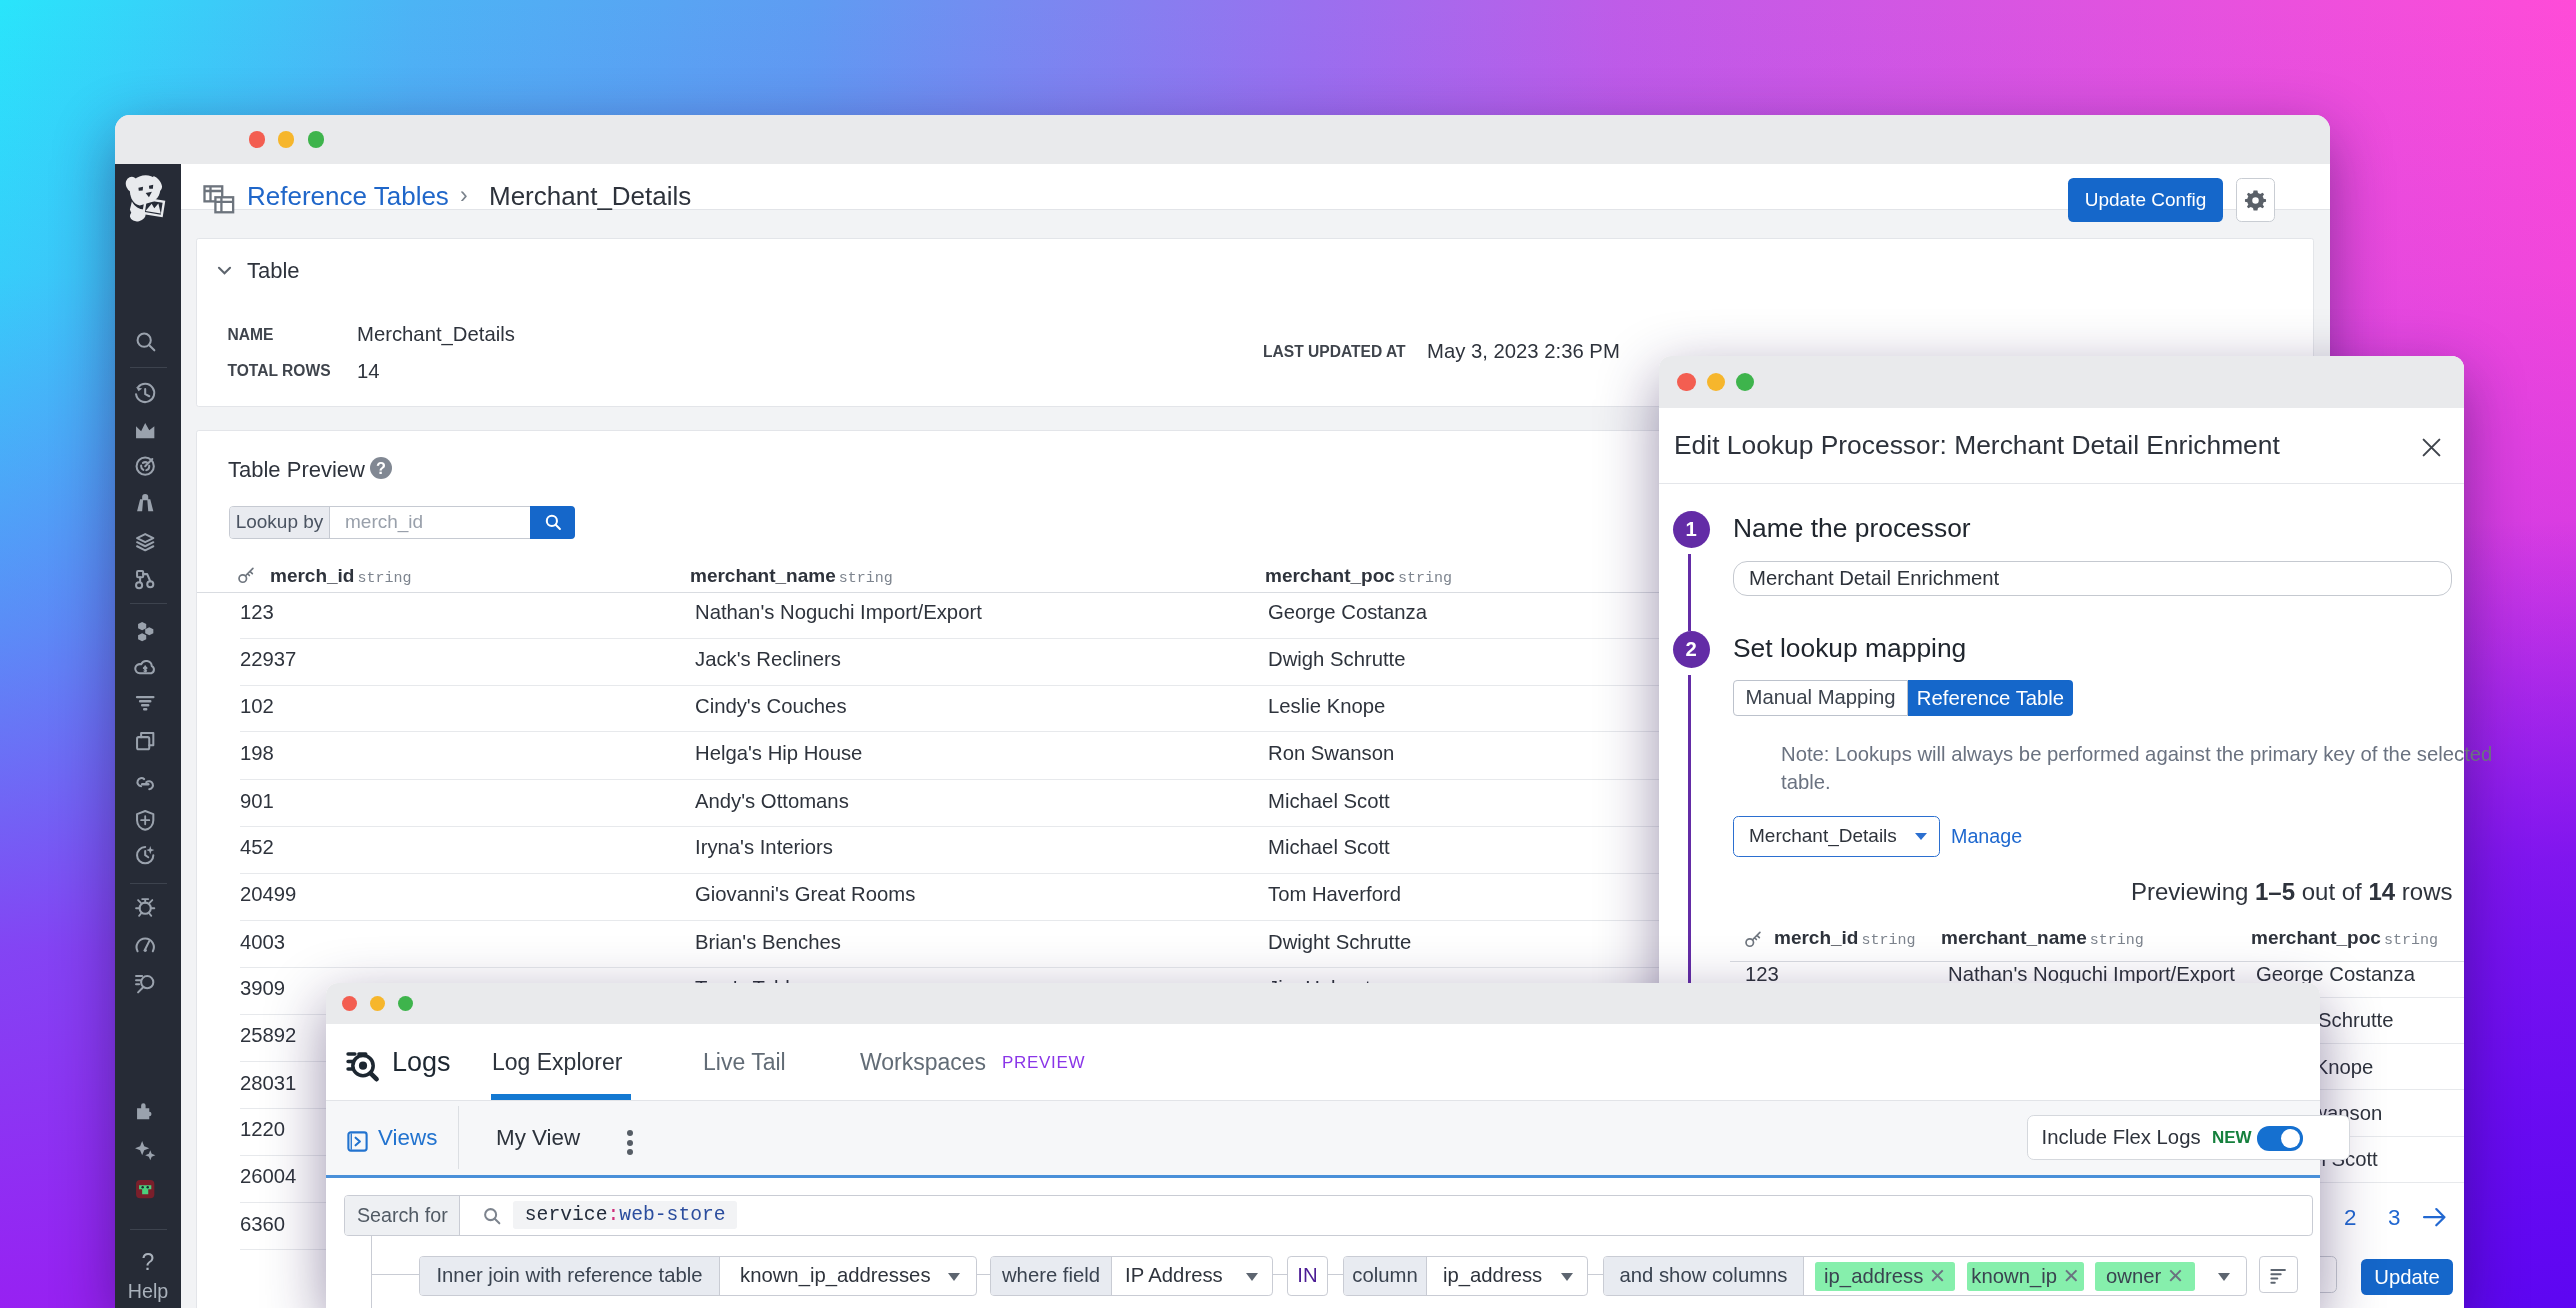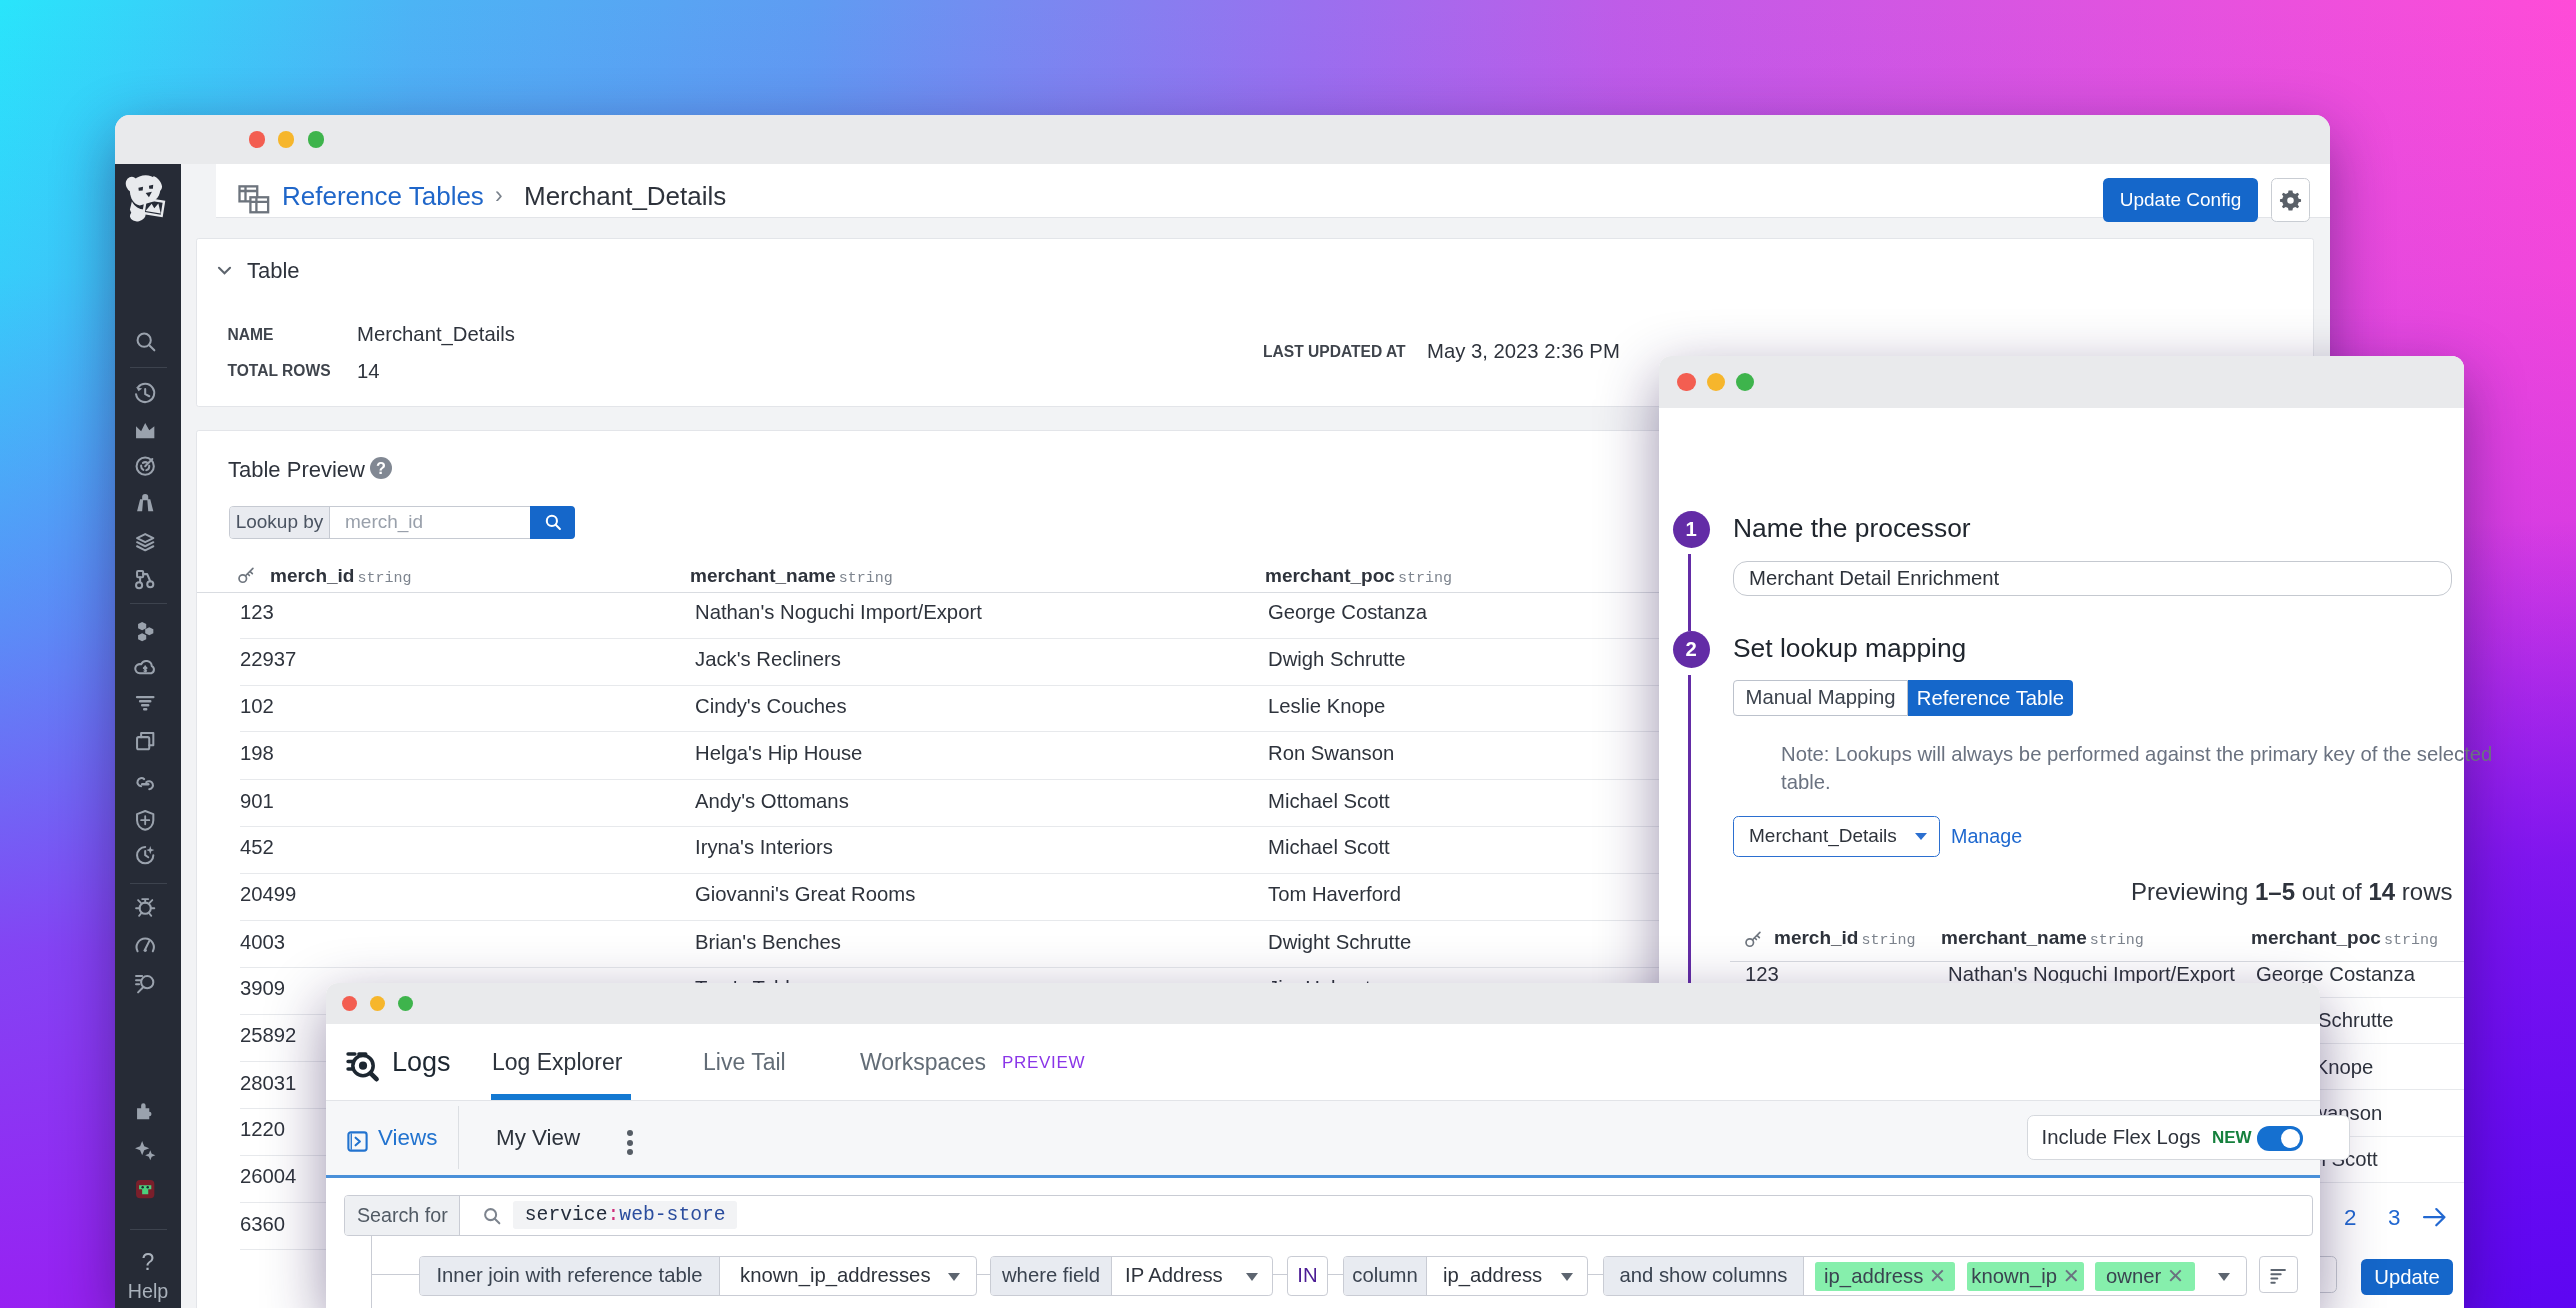--- a/index.html
+++ b/index.html
@@ -15,21 +15,21 @@
 .win { position:absolute; box-shadow:0 20.3px 61px rgba(30,12,70,0.45); }
 .titlebar { position:absolute; left:0; top:0; right:0; background:#e9eaec; }
 .dot { position:absolute; border-radius:50%; }
 .abs { position:absolute; white-space:nowrap; }
 svg { display:block; }
 
 
 #mainwin { left:115px; top:115px; width:2215px; height:1193px; border-radius:15px 15px 0 0; background:#f2f3f5; }
 #mainwin .titlebar { height:49px; border-radius:15px 15px 0 0; }
 #mw-sidebar { position:absolute; left:0; top:49px; width:66px; bottom:0; background:#262b36; }
-#mw-header { position:absolute; left:66px; top:49px; right:0; height:54px; background:#fff; border-bottom:0.7px solid #e2e4e8;margin-left:35px; }
+#mw-header { position:absolute; left:66px; top:49px; right:0; height:46px; background:#fff; border-bottom:0.7px solid #e2e4e8; }
 #mw-content { position:absolute; left:66px; top:115px; right:0; bottom:0; background:#f2f3f5; overflow:hidden; }
 .card { position:absolute; background:#fff; border:0.7px solid #e3e5e9; border-radius:2.7px; }
 .ico { position:absolute; }
 .sbi { position:absolute; left:17.6px; width:24.4px; height:24.4px; fill:none; stroke:#9aa2ad; stroke-width:2; stroke-linecap:round; stroke-linejoin:round; }
 .sdv { position:absolute; left:15px; width:37px; height:1.4px; background:#3d434e; }
 .dsep { left:74px; right:0; height:0.7px; background:#e7e9ec; }
 .pseg { position:absolute; top:0; bottom:0; background:#e8ebf1; font-size:20.3px; color:#3a4350; text-align:center; }
 .pgrp { position:absolute; top:273px; height:40px; border:1.4px solid #c9ccd4; border-radius:4.1px; background:#fff; }
 .pchip { position:absolute; top:5.4px; height:29px; background:#86efac; border-radius:2.7px; font-size:20.3px; color:#3a4350; line-height:29px; text-align:center; }
 .caret { position:absolute; top:16.3px; width:0; height:0; border-left:6.8px solid transparent; border-right:6.8px solid transparent; border-top:8.1px solid #5d6570; }
@@ -273,20 +273,26 @@
     </div>
   </div>
 </div>
 
 <div class="win" id="dialog" style="left:1659px;top:356px;width:805px;height:952px;border-radius:12.2px 12.2px 0 0;background:#fff;">
   <div class="titlebar" style="height:52px;border-radius:12.2px 12.2px 0 0;">
     <div class="dot" style="left:18.3px;top:17px;width:18.3px;height:18.3px;background:#f35e51;"></div>
     <div class="dot" style="left:48px;top:17px;width:18.3px;height:18.3px;background:#f6b62c;"></div>
     <div class="dot" style="left:77px;top:17px;width:18.3px;height:18.3px;background:#3eb44c;"></div>
   </div>
+  <div class="abs" style="left:0;top:52px;right:0;height:76px;border-bottom:1.4px solid #e4e6ea;">
+    <div class="abs" style="left:15px;top:0;height:75px;line-height:75px;font-size:26.4px;color:#2d323b;">Edit Lookup Processor: Merchant Detail Enrichment</div>
+    <svg class="abs" style="left:759px;top:26px;" width="27" height="27" viewBox="0 0 24 24" fill="none" stroke="#3f444c" stroke-width="1.8" stroke-linecap="round">
+        <path d="M5 5 L19 19 M19 5 L5 19"></path>
+      </svg>
+  </div>
   <div class="abs" style="left:29px;top:198px;width:2.7px;height:77px;background:#632ca6;"></div>
   <div class="abs" style="left:29px;top:319px;width:2.7px;height:634px;background:#632ca6;"></div>
   <div class="abs" style="left:13.6px;top:155px;width:37px;height:37px;border-radius:50%;background:#632ca6;color:#fff;font-size:20.3px;font-weight:bold;text-align:center;line-height:37px;">1</div>
   <div class="abs" style="left:74px;top:157px;font-size:26.4px;color:#20262e;">Name the processor</div>
   <div class="abs" style="left:74px;top:205px;width:719px;height:35px;border:1.4px solid #c5c9d0;border-radius:14px;font-size:20.3px;color:#2e333b;line-height:32px;padding-left:15px;">Merchant Detail Enrichment</div>
   <div class="abs" style="left:13.6px;top:275px;width:37px;height:37px;border-radius:50%;background:#632ca6;color:#fff;font-size:20.3px;font-weight:bold;text-align:center;line-height:37px;">2</div>
   <div class="abs" style="left:74px;top:277px;font-size:26.4px;color:#20262e;">Set lookup mapping</div>
   <div class="abs" style="left:74px;top:324px;width:175px;height:36px;background:#fff;border:1.4px solid #bcc2cc;border-radius:4.1px 0 0 4.1px;font-size:20.3px;color:#3c434d;text-align:center;line-height:33px;">Manual Mapping</div>
   <div class="abs" style="left:249px;top:324px;width:165px;height:36px;background:#1567ca;border-radius:0 4.1px 4.1px 0;font-size:20.3px;color:#fff;text-align:center;line-height:36px;">Reference Table</div>
   <div class="abs" style="left:74px;top:384px;width:721px;font-size:20.3px;color:#6a7280;line-height:28px;margin-left:48px;">Note: Lookups will always be performed against the primary key of the selected<br>table.</div>

